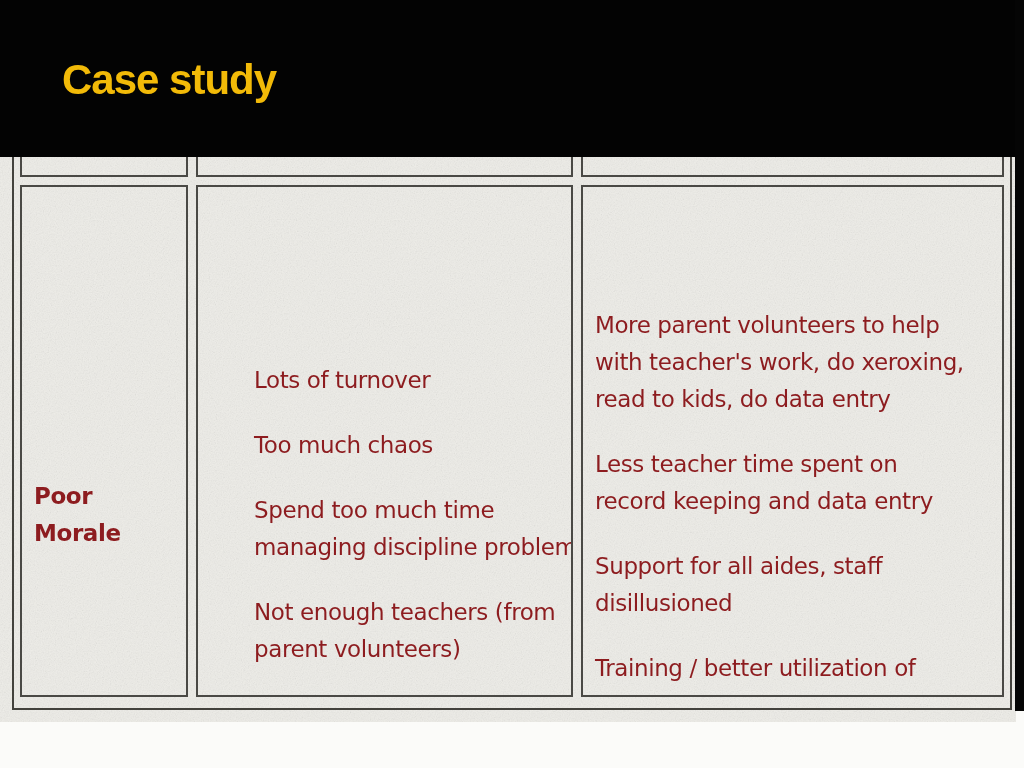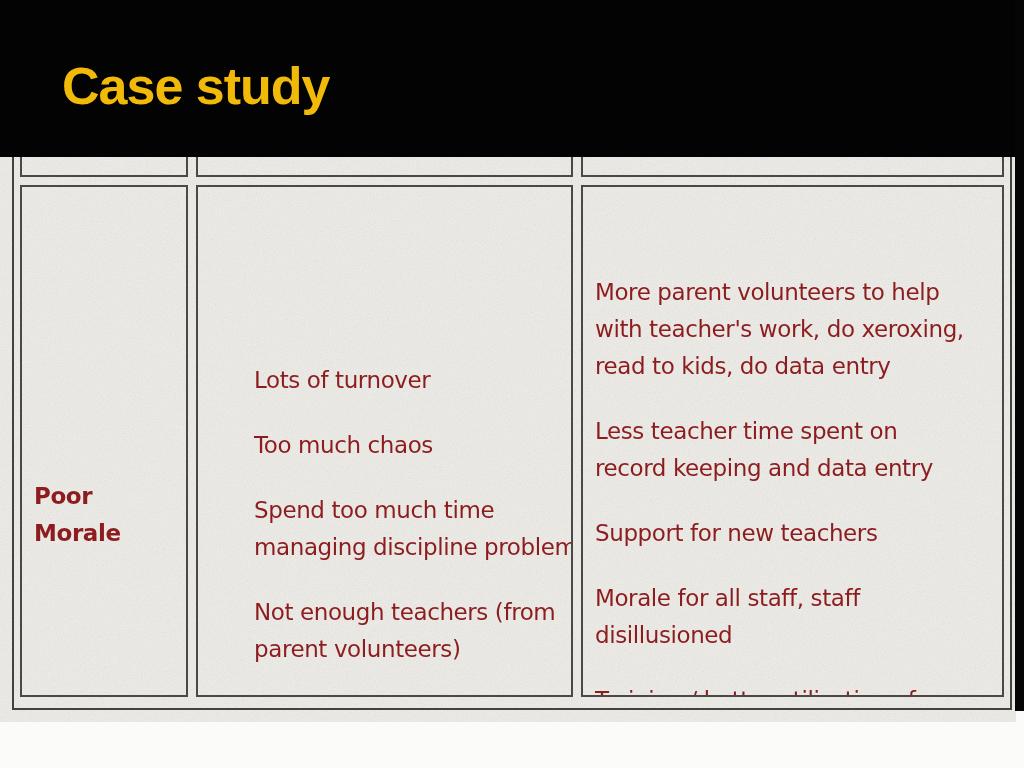--- a/index.html
+++ b/index.html
@@ -15,21 +15,21 @@
   }
   .paper svg{position:absolute;left:0;top:0;}
   
   .banner{
     position:absolute;left:0;top:0;width:1024px;height:157px;
     background:#030303;z-index:30;
   }
   .banner .title{
     position:absolute;left:62px;top:56px;
     font-family:"Liberation Sans", sans-serif;
-    font-size:52px;font-weight:700;letter-spacing:-1px;
+    font-size:42px;font-weight:700;letter-spacing:-1px;
     color:#f2ba08;
   }
   
   .right-strip{
     position:absolute;left:1015px;top:0;width:9px;height:711px;
     background:#050505;z-index:40;
   }
   
   .tbl-frame{
     position:absolute;left:12px;top:128px;width:996px;height:578px;
@@ -95,22 +95,21 @@
       </div>
     </div>
 
     <div class="cell c3 r2">
       <div class="cell-flex">
         <div class="para">More parent volunteers to help
 with teacher's work, do xeroxing,
 read to kids, do data entry</div>
         <div class="para">Less teacher time spent on
 record keeping and data entry</div>
-        <div class="para">Support for new teachers</div>
-        <div class="para">Morale for all staff, staff
+        <div class="para">Support for all aides, staff
 disillusioned</div>
         <div class="para">Training / better utilization of
 aides</div>
       </div>
     </div>
 
   </div>
 
   <div class="banner">
     <div class="title">Case study</div>

